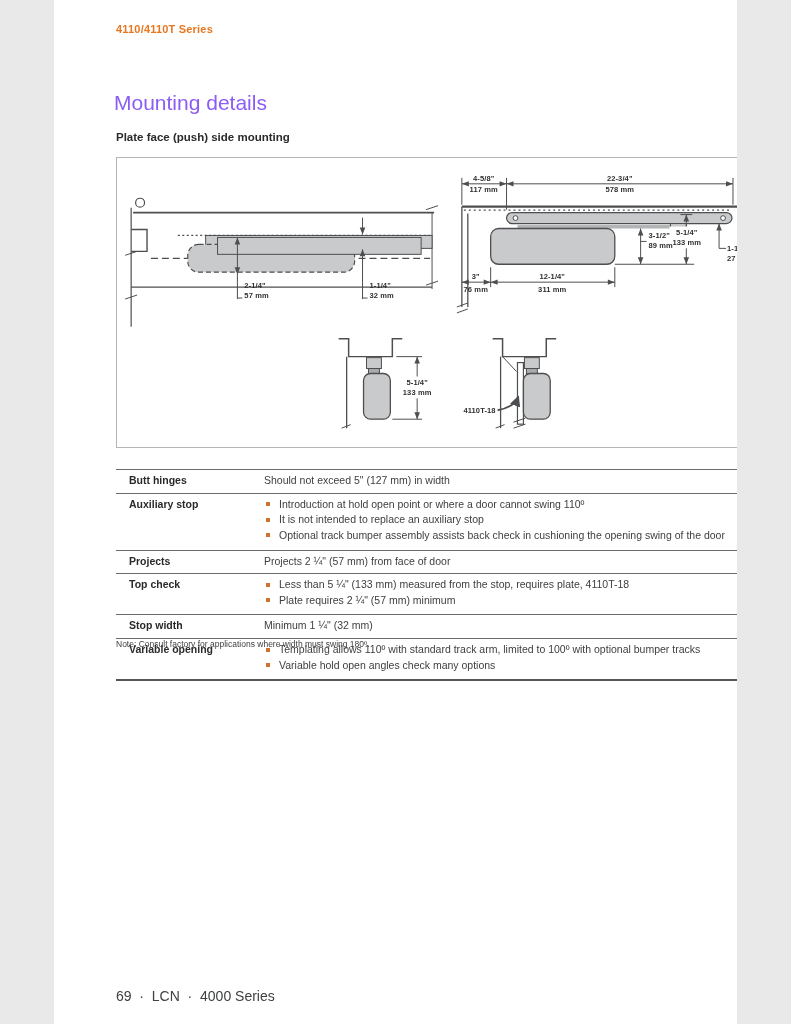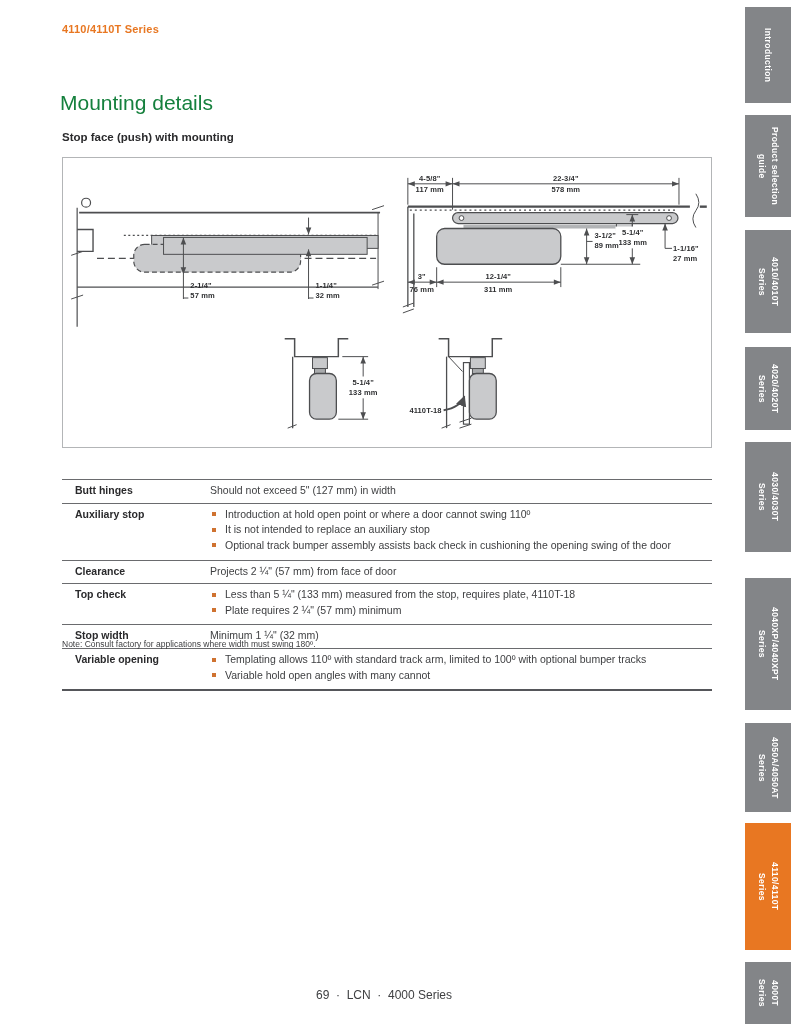--- a/index.html
+++ b/index.html
@@ -1,32 +1,32 @@
 <!DOCTYPE html>
 <html><head>
 <meta charset="utf-8">
 <style>
   html,body{margin:0;padding:0;background:#e9e9e9;}
-  .page{position:relative;width:791px;height:1024px;background:#ffffff;overflow:hidden;
+  .page{position:relative;width:683px;height:1024px;background:#ffffff;overflow:hidden;
         font-family:"Liberation Sans",sans-serif;color:#3d3e40;margin:0 auto;}
   .series-header{position:absolute;left:62px;top:23px;font-size:11px;font-weight:bold;color:#e87722;letter-spacing:.2px;}
-  .page-title{position:absolute;left:60px;top:91px;font-size:21px;font-weight:400;color:#15803d;}
+  .page-title{position:absolute;left:60px;top:91px;font-size:21px;font-weight:400;color:#8b5cf6;}
   .section-subtitle{position:absolute;left:62px;top:131px;font-size:11.5px;font-weight:bold;color:#2a2a2c;}
   .diagram-box{position:absolute;left:62px;top:157px;width:650px;height:291px;border:1px solid #b3b5b7;box-sizing:border-box;}
   .diagram-box svg{display:block;}
   .dt{font-size:7.6px;font-weight:600;fill:#2e2f31;letter-spacing:.1px;}
 
-  .spec-table{position:absolute;left:62px;top:479px;width:650px;border-bottom:2px solid #55565a;}
+  .spec-table{position:absolute;left:62px;top:469px;width:650px;border-bottom:2px solid #55565a;}
   .srow{display:grid;grid-template-columns:148px 1fr;border-top:1px solid #6a6b6e;padding:4px 0 5px 0;}
   .slabel{font-size:10.5px;font-weight:bold;color:#2a2a2c;padding-left:13px;line-height:1.3;}
   .svalue{font-size:10.5px;color:#3d3e40;line-height:1.3;}
   .bitem{display:flex;align-items:flex-start;margin:0 0 2px 0;}
   .bullet{flex:0 0 auto;width:4px;height:4px;background:#cf7230;margin:4.5px 9px 0 2px;}
   .note{position:absolute;left:62px;top:639px;font-size:8.5px;color:#3d3e40;}
-  .page-footer{position:absolute;left:62px;top:988px;width:644px;text-align:center;font-size:12px;color:#3f4042;white-space:pre;}
+  .page-footer{position:absolute;left:62px;top:988px;width:644px;text-align:left;font-size:14px;color:#3f4042;white-space:pre;}
 
   .tab{position:absolute;left:745px;width:46px;background:#838588;display:flex;align-items:center;justify-content:center;cursor:pointer;}
   .tab span{writing-mode:vertical-rl;text-orientation:mixed;white-space:pre-line;font-size:8.5px;font-weight:bold;
             color:#ffffff;letter-spacing:.4px;line-height:1.5;text-align:center;}
   .tab.active{background:#e87722;}
 </style>
 </head>
 <body>
 
 <div class="page">
@@ -65,21 +65,21 @@
         <span>4110/4110T
 Series</span>
       </div>
     <div class="tab" style="top:962px;height:62px">
         <span>4000T
 Series</span>
       </div>
   </div>
 
   <div class="page-title">Mounting details</div>
-  <div class="section-subtitle">Stop face (push) with mounting</div>
+  <div class="section-subtitle">Plate face (push) side mounting</div>
 
   <div class="diagram-box">
     <svg viewBox="0 0 650 291" width="648" height="289">
       <defs>
         <marker id="ah" markerWidth="7" markerHeight="7" refX="5.5" refY="3" orient="auto">
           <path d="M0,0 L6,3 L0,6 Z" fill="#4d4e50"></path>
         </marker>
       </defs>
 
       <g stroke="#4d4e50" fill="none" stroke-width="1.2">
@@ -213,21 +213,21 @@
             <span class="bullet"></span>
             <span>It is not intended to replace an auxiliary stop</span>
           </div>
         <div class="bitem">
             <span class="bullet"></span>
             <span>Optional track bumper assembly assists back check in cushioning the opening swing of the door</span>
           </div>
       </div>
     </div>
     <div class="srow">
-      <div class="slabel">Clearance</div>
+      <div class="slabel">Projects</div>
       <div class="svalue">Projects 2 ¼" (57 mm) from face of door</div>
     </div>
     <div class="srow">
       <div class="slabel">Top check</div>
       <div class="svalue">
         <div class="bitem">
             <span class="bullet"></span>
             <span>Less than 5 ¼" (133 mm) measured from the stop, requires plate, 4110T-18</span>
           </div>
         <div class="bitem">
@@ -242,21 +242,21 @@
     </div>
     <div class="srow">
       <div class="slabel">Variable opening</div>
       <div class="svalue">
         <div class="bitem">
             <span class="bullet"></span>
             <span>Templating allows 110º with standard track arm, limited to 100º with optional bumper tracks</span>
           </div>
         <div class="bitem">
             <span class="bullet"></span>
-            <span>Variable hold open angles with many cannot</span>
+            <span>Variable hold open angles check many options</span>
           </div>
       </div>
     </div>
   </div>
 
   <div class="note">Note: Consult factory for applications where width must swing 180º.</div>
 
   <div class="page-footer">69  ·  LCN  ·  4000 Series</div>
 
 </div>

